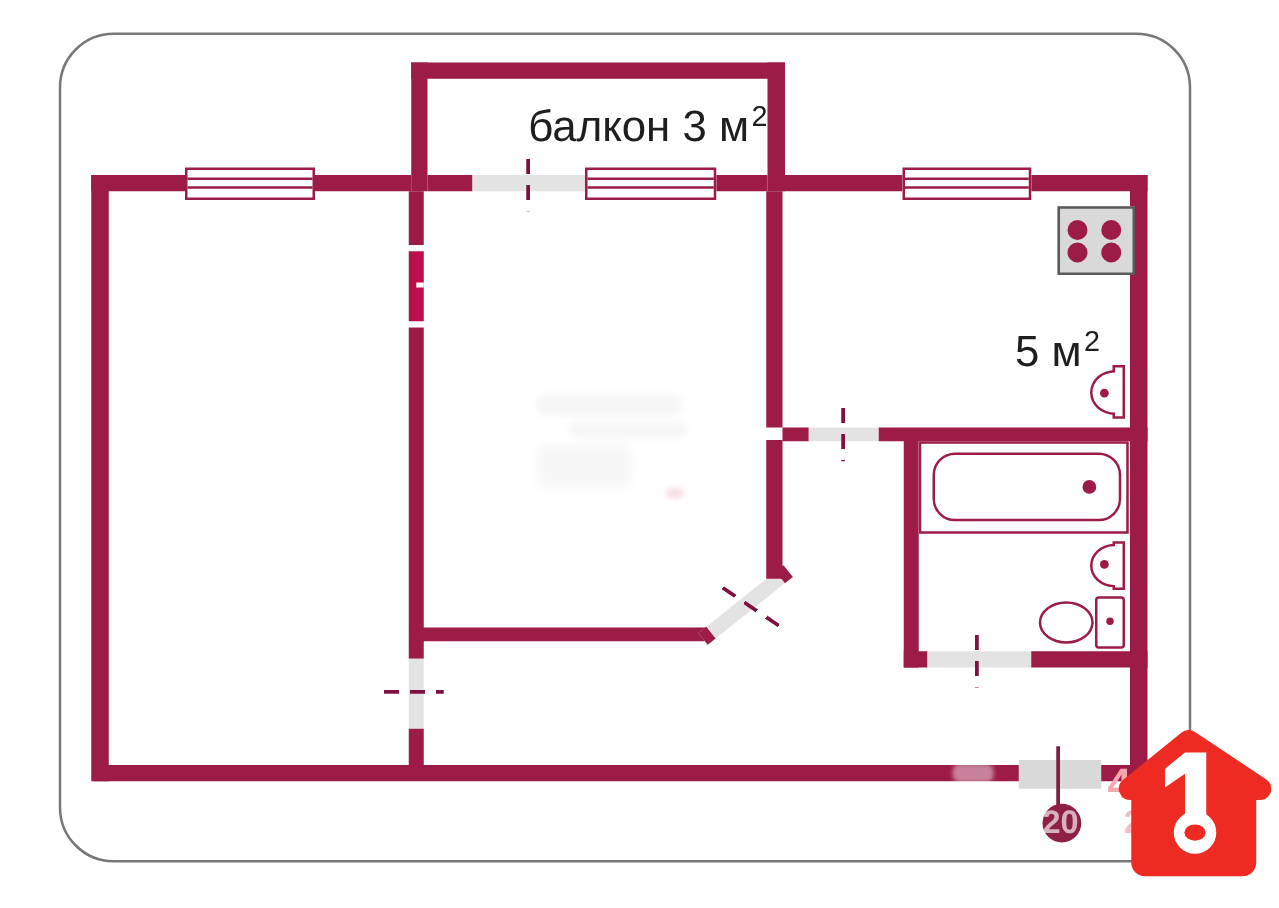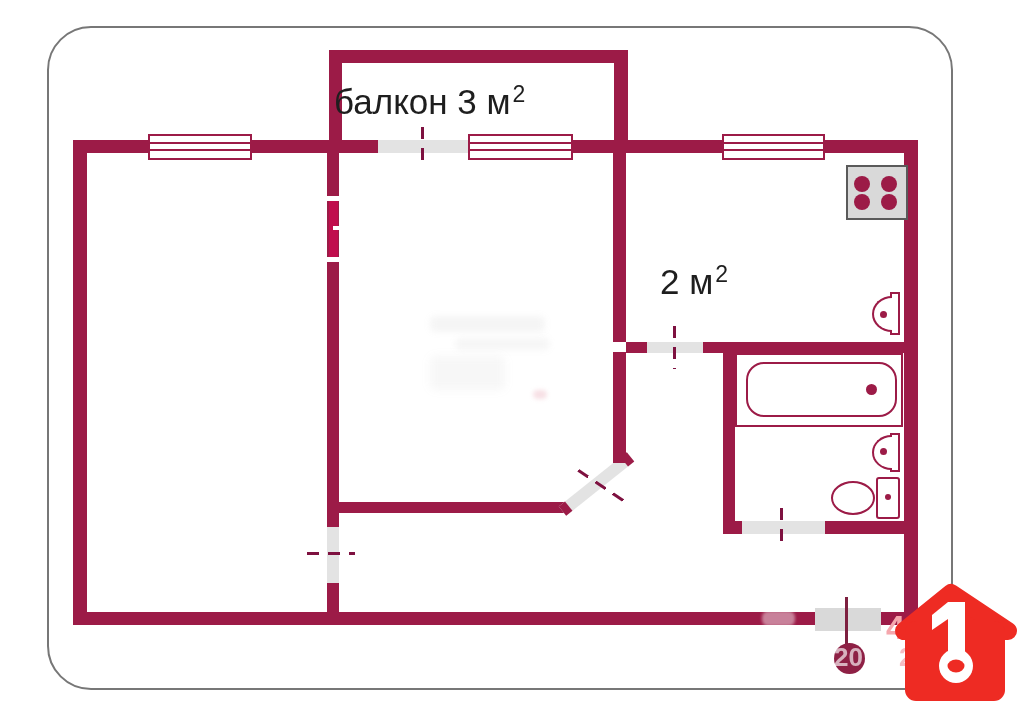--- a/index.html
+++ b/index.html
@@ -26,21 +26,21 @@
   }
   .window::before { top:6px; }
   .window::after  { top:13px; }
   .dash-h { position:absolute; height:3px;
     background:repeating-linear-gradient(90deg,#7e1140 0 12px,transparent 12px 21px); }
   .dash-v { position:absolute; width:3px;
     background:repeating-linear-gradient(180deg,#7e1140 0 12px,transparent 12px 21px); }
   .fix { position:absolute; background:#ffffff; border:2px solid #9c1b47; }
   .dot { position:absolute; background:#9c1b47; border-radius:50%; }
   .burner { position:absolute; width:16px; height:16px; border-radius:50%; background:#9c1b47; }
-  .label { position:absolute; color:#1e1e1e; font-size:35px; text-align:left; line-height:1.05; white-space:nowrap; }
+  .label { position:absolute; color:#1e1e1e; font-size:35px; text-align:right; line-height:1.05; white-space:nowrap; }
   .label .sup { font-size:23px; position:relative; top:-12px; margin-left:2px; }
   .blob { position:absolute; border-radius:6px; }
   .wm { position:absolute; font-weight:bold; line-height:1; }
   .diag-door {
     position:absolute; left:553px; top:478px; width:87px; height:12px;
     background:#e3e3e3; border-left:8px solid #9c1b47; border-right:8px solid #9c1b47;
     transform:rotate(-38.5deg);
   }
   .diag-dash {
     position:absolute; left:579px; top:469px; width:61px; height:3px;
@@ -128,21 +128,21 @@
   <div class="fix" style="left:890px;top:433px;width:10px;height:39px"></div>
   <div class="fix" style="left:872px;top:435px;width:20px;height:35px;border-right:0;border-radius:20px 0 0 20px / 18px 0 0 18px"></div>
   <div class="dot" style="left:880px;top:448px;width:7px;height:7px"></div>
 
   <div class="fix" style="left:876px;top:477px;width:24px;height:42px;border-radius:3px"></div>
   <div class="dot" style="left:885px;top:494px;width:6px;height:6px"></div>
   <div class="fix" style="left:831px;top:481px;width:44px;height:34px;border-radius:50%"></div>
 
   <div class="label" style="left:334px;top:84px;width:280px"><span>балкон 3 м</span><span class="sup">2</span></div>
 
-  <div class="label" style="left:660px;top:264px;width:220px"><span>2 м</span><span class="sup">2</span></div>
+  <div class="label" style="left:660px;top:264px;width:220px"><span>5 м</span><span class="sup">2</span></div>
 
   <div class="blob" style="left:430px;top:316px;width:115px;height:16px;background:rgba(140,140,140,0.09);filter:blur(3px)"></div>
   <div class="blob" style="left:455px;top:338px;width:95px;height:12px;background:rgba(140,140,140,0.08);filter:blur(3px)"></div>
   <div class="blob" style="left:430px;top:356px;width:75px;height:34px;background:rgba(140,140,140,0.07);filter:blur(4px)"></div>
   <div class="blob" style="left:533px;top:390px;width:14px;height:9px;background:rgba(225,130,150,0.25);filter:blur(2px)"></div>
   <div class="blob" style="left:762px;top:611px;width:33px;height:15px;background:rgba(255,255,255,0.45);filter:blur(1.5px)"></div>
 
   <div class="stem"></div>
   <div class="ball"></div>
 

